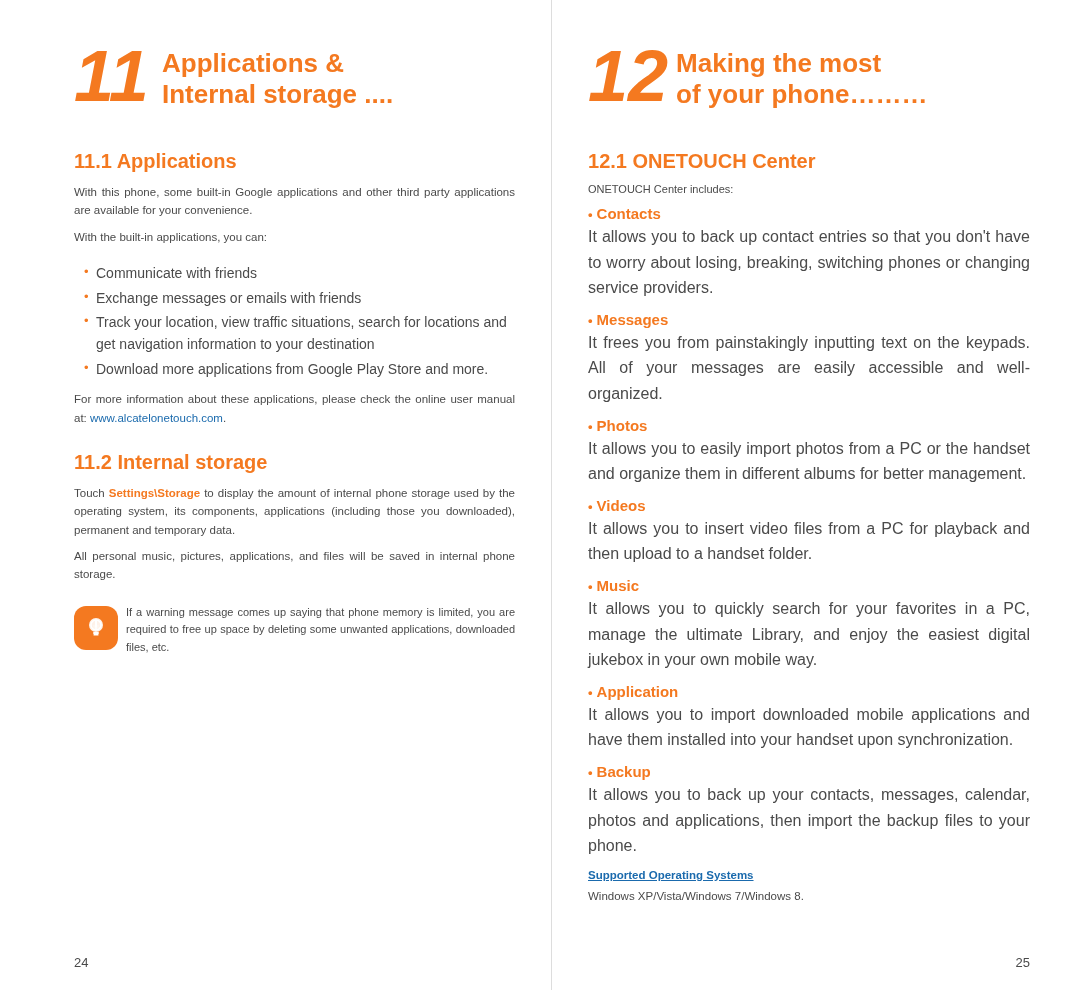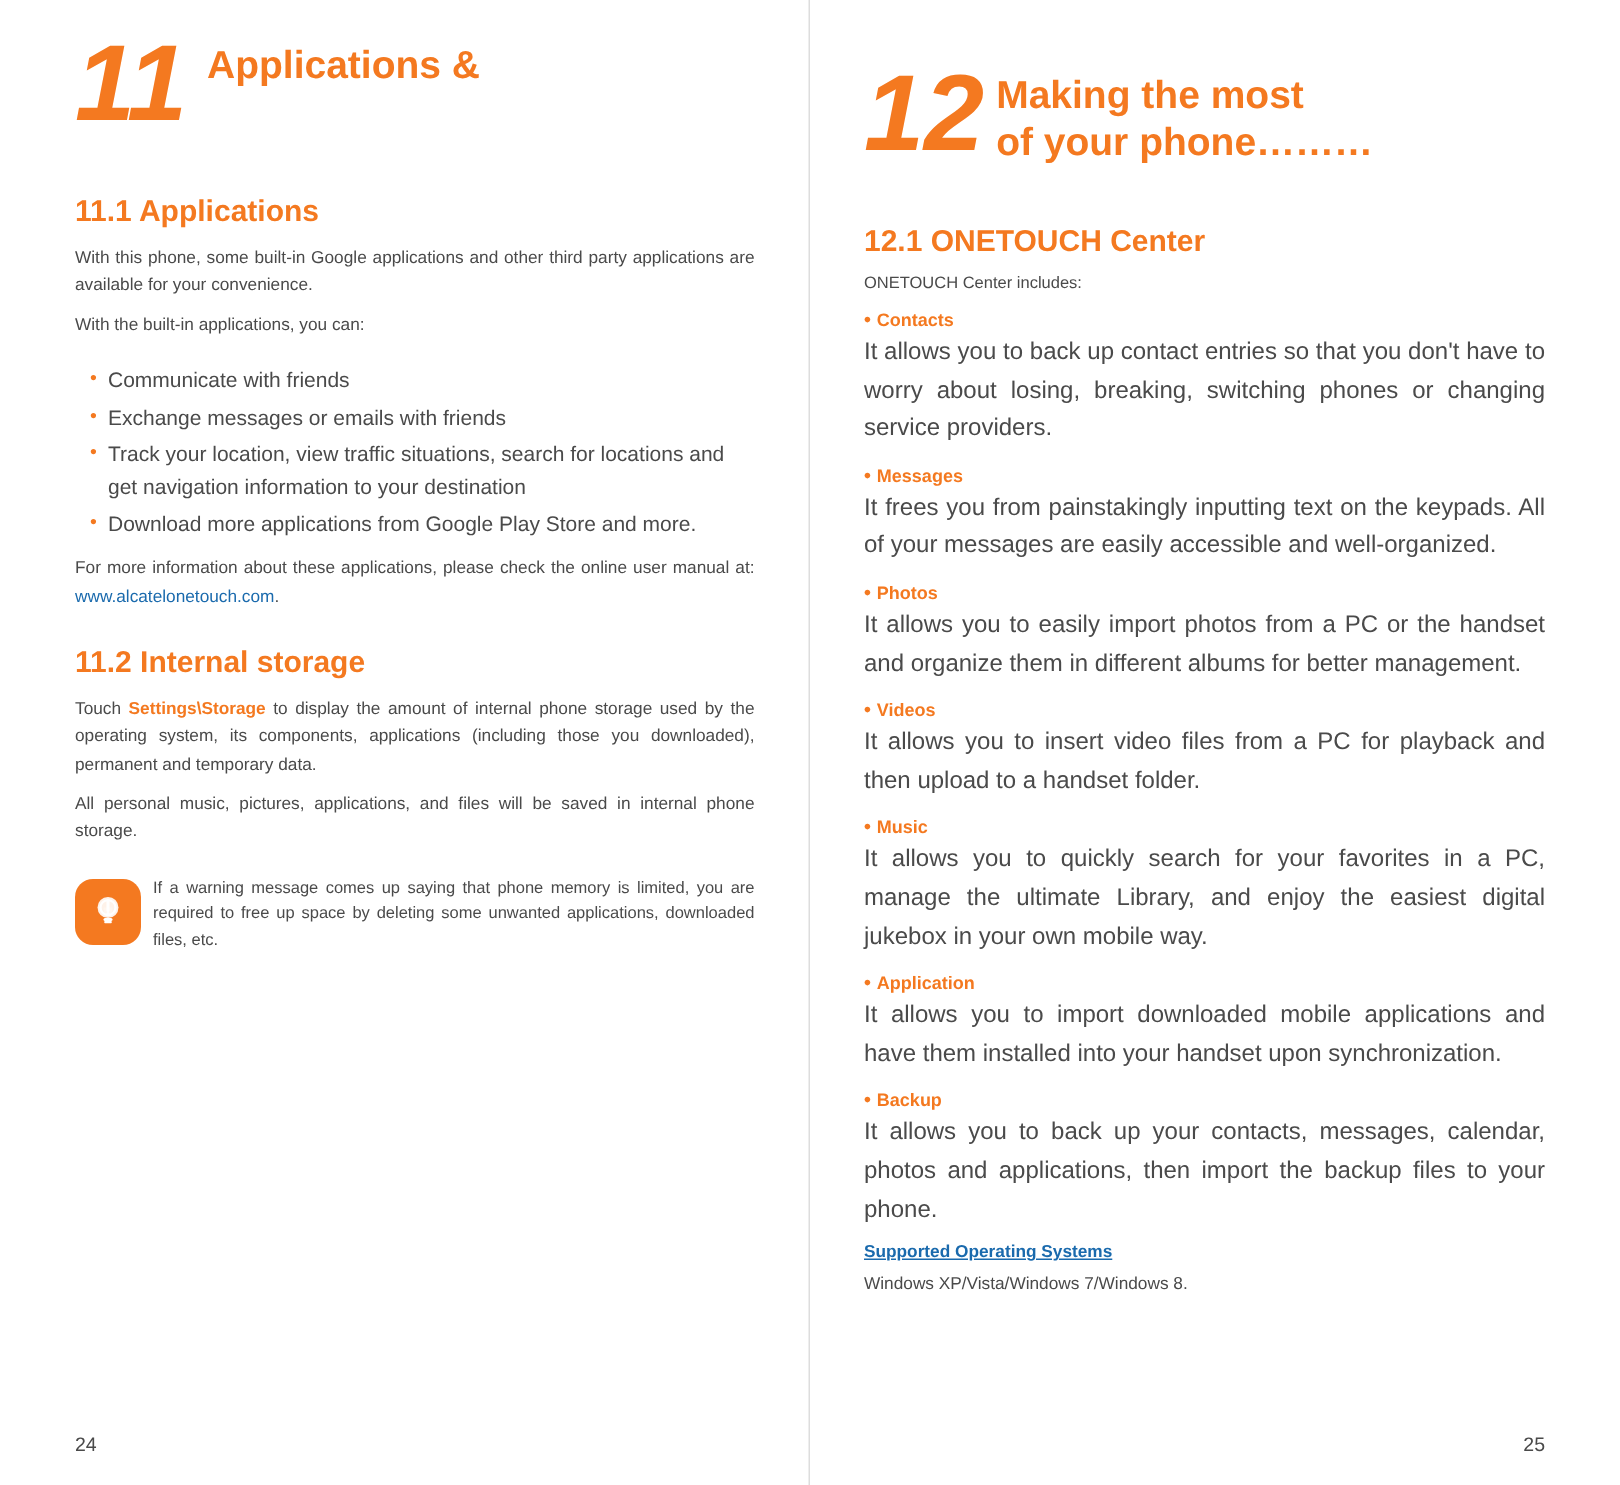--- a/index.html
+++ b/index.html
@@ -15,25 +15,26 @@
 
     .page {
       display: flex;
       width: 100%;
       height: 100%;
     }
 
     .left-page {
       width: 50%;
       height: 100%;
-      padding: 20px 36px 30px 50px;
+      padding: 40px 36px 30px 50px;
       border-right: 1px solid #ddd;
       display: flex;
       flex-direction: column;
       position: relative;
+      margin-left: 24px;
     }
 
     .right-page {
       width: 50%;
       height: 100%;
       padding: 40px 50px 30px 36px;
       display: flex;
       flex-direction: column;
       position: relative;
     }
@@ -175,21 +176,21 @@
       text-decoration: none;
     }
 
     .sub-bullet-item {
       margin-bottom: 10px;
     }
 
     .sub-bullet-label {
       color: #f47920;
       font-weight: bold;
-      font-size: 12px;
+      font-size: 15px;
     }
 
     .sub-bullet-dot {
       color: #f47920;
       font-weight: bold;
       margin-right: 4px;
       font-size: 13px;
     }
 
     .sub-bullet-row {
@@ -233,20 +234,21 @@
 <body>
 
 <div class="page">
 
   <div class="left-page">
 
     <div class="chapter-header">
       <span class="chapter-number">11</span>
       <div class="chapter-title">
         <div>Applications &amp;</div>
+        <div>Internal storage ....</div>
       </div>
     </div>
 
     <div class="section-title">11.1  Applications</div>
 
     <p class="body-text">With this phone, some built-in Google applications and other third party applications are available for your convenience.</p>
 
     <p class="body-text">With the built-in applications, you can:</p>
 
     <ul class="bullet-list">

